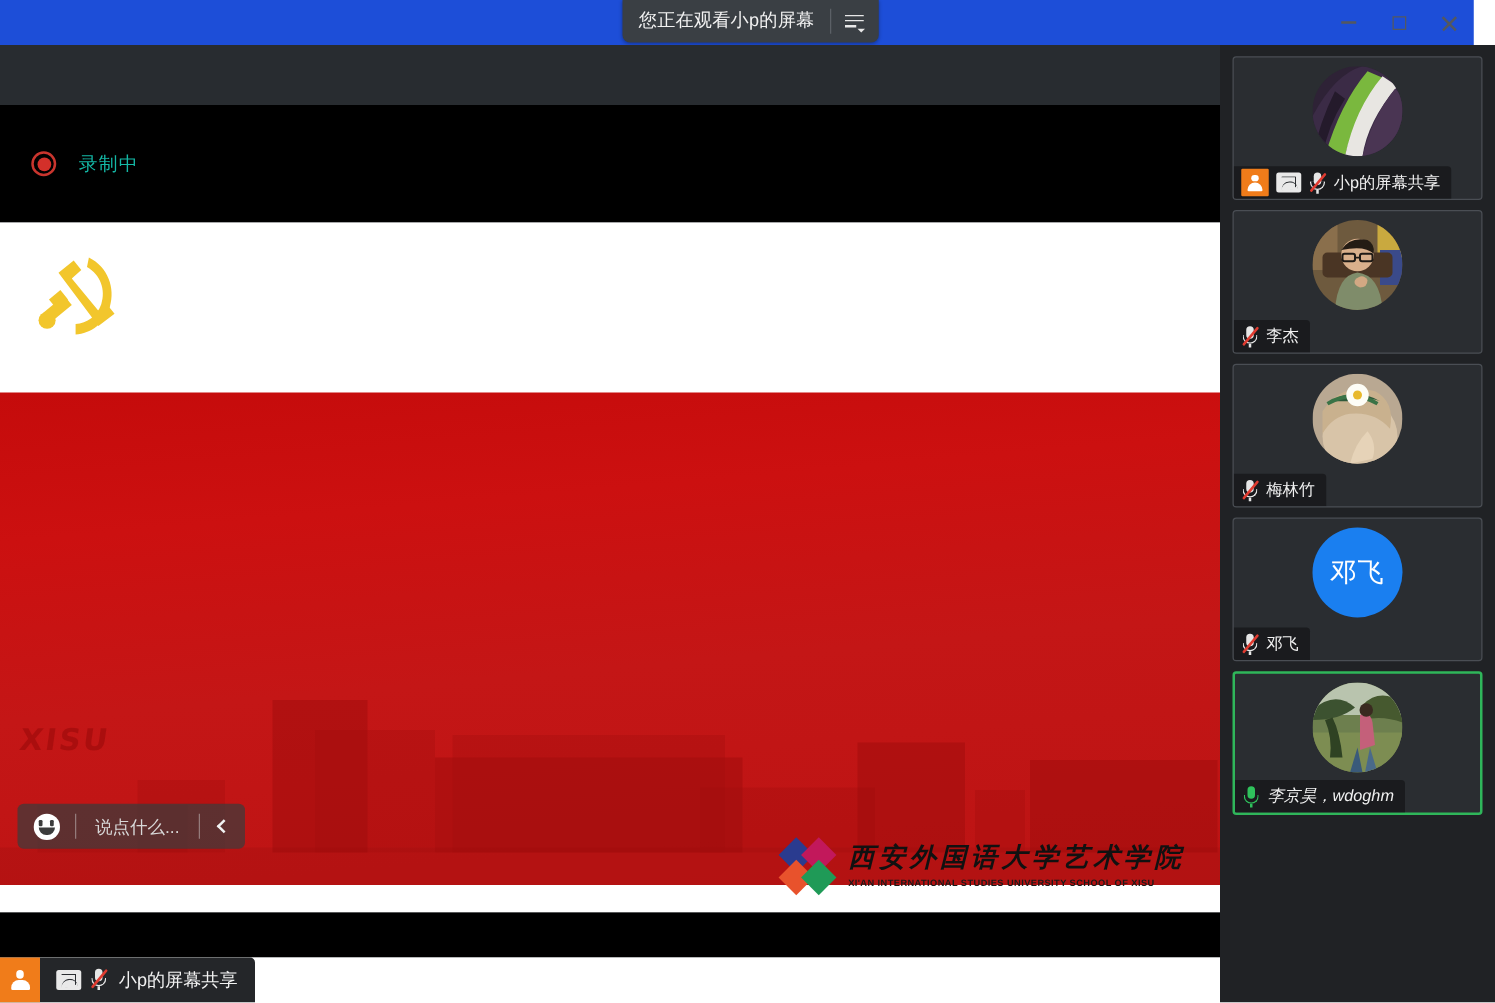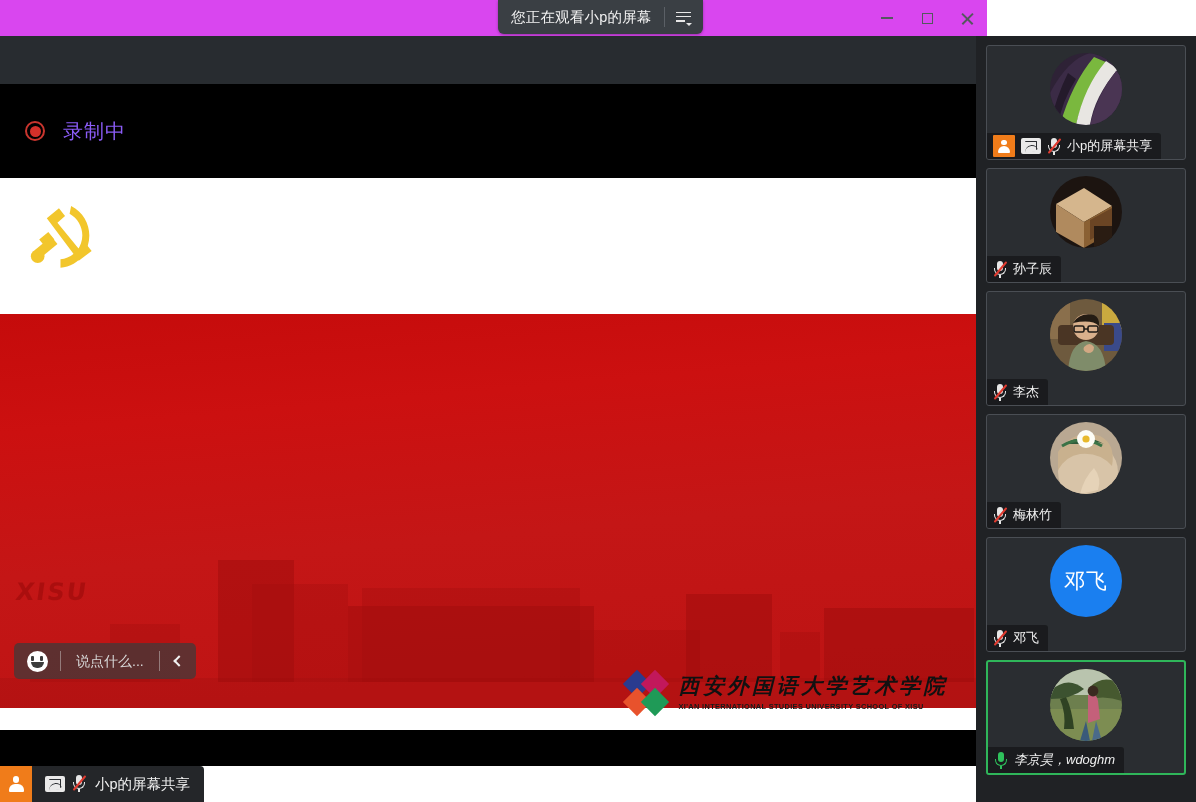--- a/index.html
+++ b/index.html
@@ -6,22 +6,22 @@
   html, body {
     width: 1196px; height: 802px;
     background: #ffffff;
     font-family: "Liberation Sans", "DejaVu Sans", sans-serif;
     overflow: hidden;
   }
   #app { position: relative; width: 1196px; height: 802px; background: #fff; }
 
   
   .titlebar {
-    position: absolute; left: 0; top: 0; width: 987px; height: 36px;
-    background: #d946ef;
+    position: absolute; left: 0; top: 0; width: 1179px; height: 36px;
+    background: #1d4ed8;
   }
   .title-pill {
     position: absolute; left: 498px; top: 0; height: 34px;
     background: #3a3f44; border-radius: 0 0 6px 6px;
     display: flex; align-items: center; padding: 0 0 0 13px;
     box-shadow: 0 1px 3px rgba(0,0,0,.3);
   }
   .title-pill-text {
     color: #f2f2f2; font-size: 14.5px; line-height: 34px;
     white-space: nowrap; letter-spacing: .2px;
@@ -70,21 +70,21 @@
   .recbar {
     position: absolute; left: 0; top: 48px; width: 976px; height: 94px;
     background: #000000; display: flex; align-items: center; padding-left: 25px;
   }
   .rec-dot {
     width: 20px; height: 20px; border-radius: 50%;
     border: 2px solid #c9352e; background: #000;
     display: flex; align-items: center; justify-content: center; flex: none;
   }
   .rec-dot span { width: 11px; height: 11px; border-radius: 50%; background: #d3302a; display:block; }
-  .rec-label { color: #8b5cf6; font-size: 20px; margin-left: 18px; letter-spacing: 1px; }
+  .rec-label { color: #14b8a6; font-size: 15px; margin-left: 18px; letter-spacing: 1px; }
 
   
   .slide {
     position: absolute; left: 0; top: 142px; width: 976px; height: 552px;
     background: #ffffff; overflow: hidden;
   }
   .slide-white { position: absolute; left:0; top:0; width: 976px; height: 136px; background: #fff; }
   .emblem { position: absolute; left: 24px; top: 22px; width: 76px; height: 76px; }
   .slide-red {
     position: absolute; left: 0; top: 136px; width: 976px; height: 394px;
@@ -375,41 +375,20 @@
         <span class="mic muted">
           <span class="cap"></span>
             <span class="arc"></span>
             <span class="stem"></span>
             <span class="slash"></span>
         </span>
         <span class="nm">小p的屏幕共享</span>
       </span>
     </div>
 
-    <div class="tile">
-      <span class="tile-avatar">
-        <svg viewBox="0 0 72 72" width="72" height="72">
-          <rect width="72" height="72" fill="#1c1410"></rect>
-          <path d="M6 28 L34 12 L62 30 L34 46 Z" fill="#d5b68d"></path>
-          <path d="M6 28 L34 46 L34 72 L6 56 Z" fill="#b08a5e"></path>
-          <path d="M34 46 L62 30 L62 56 L34 72 Z" fill="#8a6033"></path>
-          <path d="M40 44 L62 32 L62 52 L40 64 Z" fill="#6b4524"></path>
-          <rect x="44" y="50" width="18" height="22" fill="#2a1c12"></rect>
-        </svg>
-      </span>
-      <span class="tile-label">
-        <span class="mic muted">
-          <span class="cap"></span>
-            <span class="arc"></span>
-            <span class="stem"></span>
-            <span class="slash"></span>
-        </span>
-        <span class="nm">孙子辰</span>
-      </span>
-    </div>
 
     <div class="tile">
       <span class="tile-avatar">
         <svg viewBox="0 0 72 72" width="72" height="72">
           <rect width="72" height="72" fill="#6e5a3e"></rect>
           <rect x="0" y="0" width="20" height="40" fill="#8a6f4c"></rect>
           <rect x="52" y="0" width="20" height="30" fill="#c9a93f"></rect>
           <rect x="54" y="24" width="18" height="28" fill="#3a4a8a"></rect>
           <rect x="8" y="26" width="56" height="20" rx="4" fill="#4a3524"></rect>
           <path d="M18 72 Q20 44 36 42 Q54 44 56 72 Z" fill="#7f8c6a"></path>

